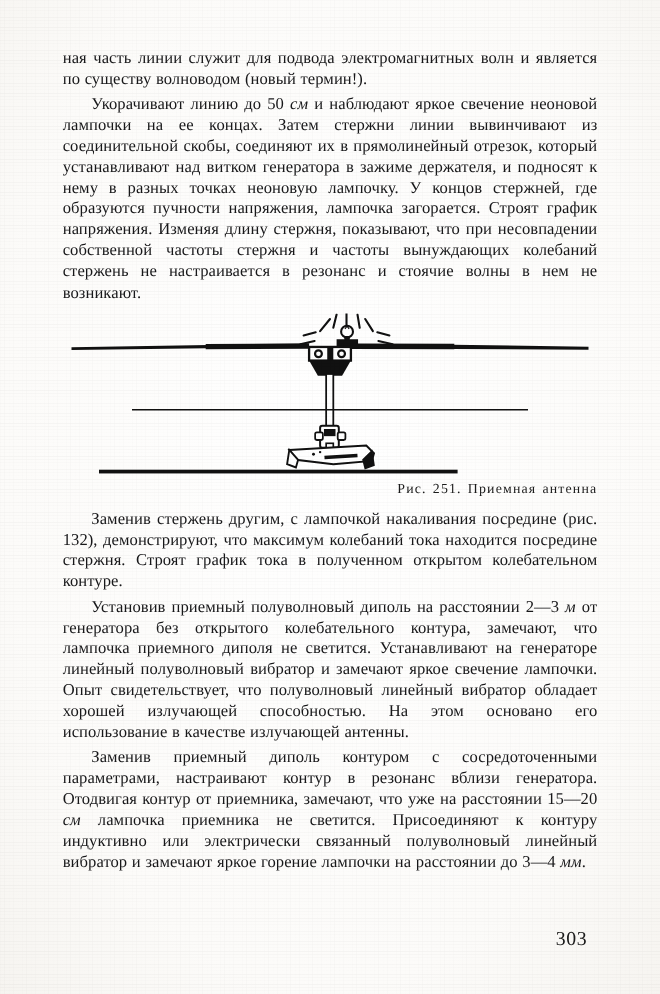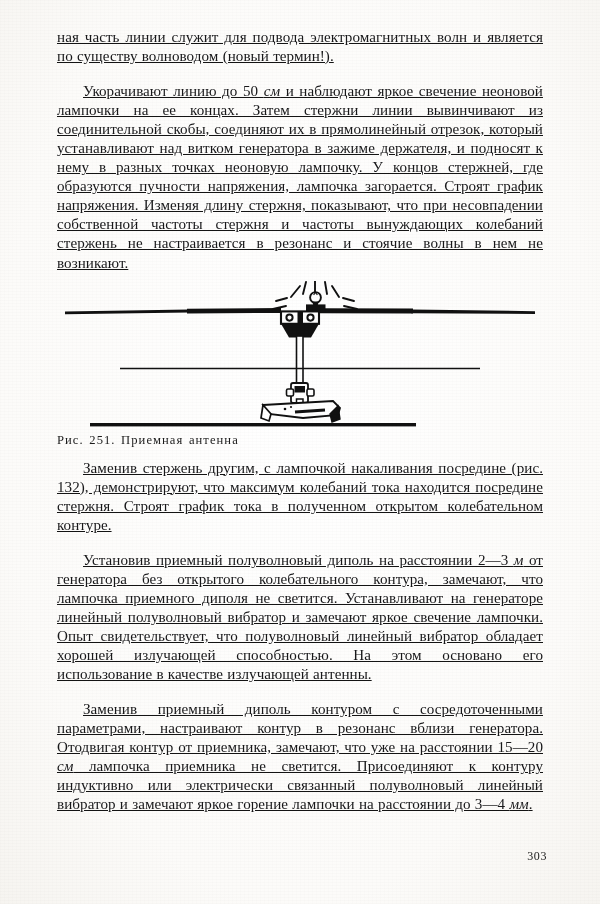--- a/index.html
+++ b/index.html
@@ -20,40 +20,39 @@
   .page {
     position: absolute;
     inset: 0;
     background:
       radial-gradient(ellipse at 50% 45%, #ffffff 0%, #fcfbf9 70%, #f6f4f0 100%);
   }
 
   .content {
     position: absolute;
     left: 57px;
-    top: 28px;
+    top: 44px;
     width: 486px;
-    text-decoration: underline;
   }
 
   p.body {
     margin: 0;
     text-align: justify;
     text-justify: inter-word;
     font-size: 15.1px;
     line-height: 19.05px;
     letter-spacing: 0.05px;
     word-spacing: 0.4px;
     color: #18181a;
   }
   p.body.indent {
     text-indent: 26px;
   }
   p.body + p.body {
-    margin-top: 16px;
+    margin-top: 4px;
   }
 
   .ital {
     font-style: italic;
   }
 
   
   .figure {
     position: relative;
     width: 486px;
@@ -67,32 +66,32 @@
     top: 0;
     width: 486px;
     height: 150px;
   }
 
   .fig-caption {
     position: absolute;
     left: 0;
     top: 152px;
     width: 486px;
-    text-align: left;
+    text-align: right;
     font-size: 12.6px;
     letter-spacing: 1.05px;
     word-spacing: 1.4px;
     color: #1c1c1c;
   }
 
   .page-number {
     position: absolute;
-    right: 53px;
+    right: 66px;
     bottom: 40px;
-    font-size: 12px;
+    font-size: 18px;
     letter-spacing: 0.6px;
     color: #1a1a1a;
   }
 
   .grain {
     position: absolute;
     inset: 0;
     pointer-events: none;
     opacity: 0.05;
     background-image:

